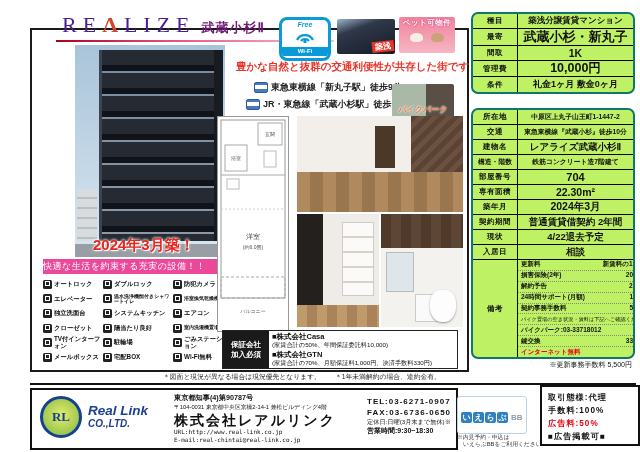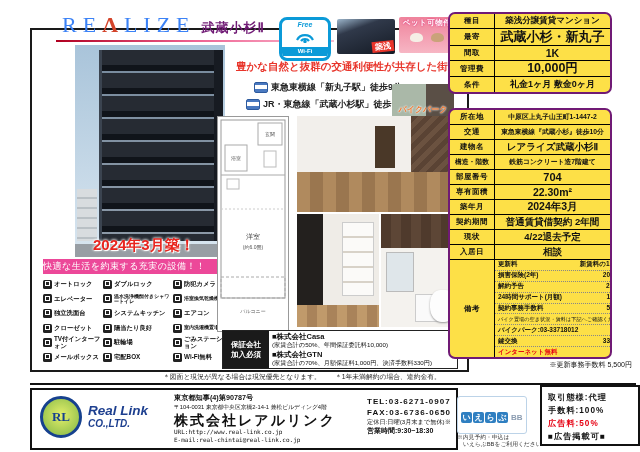--- a/index.html
+++ b/index.html
@@ -1,21 +1,21 @@
 <!DOCTYPE html>
 <html><head>
 <meta charset="utf-8">
 <style>
   html,body{margin:0;padding:0}
   body{width:640px;height:452px;background:#fff;font-family:"Liberation Sans",sans-serif;color:#111;position:relative;overflow:hidden}
   .abs{position:absolute}
   .mainbox{border:2px solid #1a1a1a;background:#fff}
   
   .brand{display:flex;align-items:baseline;white-space:nowrap}
-  .btxt{font-family:"Liberation Serif",serif;font-size:22px;letter-spacing:6px;color:#3b82f6}
+  .btxt{font-family:"Liberation Serif",serif;font-size:22px;letter-spacing:6px;color:#4c1d95}
   .btxt.red{color:#d4442a;font-weight:bold}
   .bsub{font-size:13px;font-weight:bold;color:#701a75;margin-left:6px;letter-spacing:1px}
   .underline{height:2px;background:linear-gradient(90deg,#b00020,#f06292,#f8bbd0)}
   
   .wifi{border:3px solid #0b9ad8;border-radius:8px;background:#fff;text-align:center;overflow:hidden}
   .wifi .ft{font-size:7px;font-weight:bold;font-style:italic;color:#0b9ad8;line-height:8px;padding-top:1px}
   .wifi .wb{background:#0b9ad8;color:#fff;font-size:6px;font-weight:bold;line-height:9px}
   .thumbB{background:linear-gradient(160deg,#9db6cc 0%,#30394a 30%,#141a24 100%);border-radius:2px}
   .tagNew{position:absolute;right:1px;bottom:2px;background:#e8342a;color:#fff;font-size:8px;font-weight:bold;padding:0 3px;transform:rotate(-6deg)}
   .pet{background:linear-gradient(180deg,#ef839c,#f7b6c4);border-radius:2px;text-align:center}
@@ -59,21 +59,21 @@
   .bath .vanity{position:absolute;left:34px;bottom:5px;width:30px;height:26px;background:#fafafa;border:1px solid #ccc}
   
   .gbox{border:1.5px solid #222;background:#fff;display:flex}
   .glabel{width:46px;background:#1a1a1a;color:#fff;display:flex;flex-direction:column;align-items:center;justify-content:center;font-size:7.5px;font-weight:bold;line-height:1.3}
   .glines{flex:1;padding:1px 3px;display:flex;flex-direction:column;justify-content:center}
   .gl{font-size:7.5px;font-weight:bold;line-height:9px;white-space:nowrap}
   .gl.p{font-size:6.2px;font-weight:normal;line-height:8.5px}
   .disc{font-size:6.8px;color:#222;display:flex;gap:14px;white-space:nowrap}
   .hline{background:#111}
   
-  .spec{position:absolute;left:448px;width:164px;border:2px solid #701a75;border-radius:7px;overflow:hidden;background:#fde047;box-sizing:border-box}
+  .spec{position:absolute;left:471px;width:164px;border:2px solid #0f766e;border-radius:7px;overflow:hidden;background:#bef264;box-sizing:border-box}
   .srow{display:flex;border-bottom:1px solid #000;height:15px;align-items:stretch;box-sizing:border-box}
   .srow:last-child{border-bottom:none}
   .slabel{width:44px;flex:0 0 44px;display:flex;align-items:center;justify-content:center;font-size:7.5px;font-weight:bold;border-right:1.5px solid #000;letter-spacing:.5px;text-align:center}
   .sval{flex:1;display:flex;align-items:center;justify-content:center;white-space:nowrap;font-size:8px}
   .v85{font-size:8.5px;font-weight:bold}.v13{font-size:13px;font-weight:bold}.v10{font-size:10.5px;font-weight:bold}
   .v14{font-size:14px;font-weight:bold}.v12{font-size:12.5px;font-weight:bold}.v9b{font-size:9px;font-weight:bold}
   .v68{font-size:6.8px;font-weight:bold}.v95{font-size:9.5px;font-weight:bold}.v11{font-size:11px;font-weight:bold}
   .l7{font-size:6.8px;letter-spacing:0}
   .rrow{display:flex;height:97px}
   .ritems{flex:1;display:flex;flex-direction:column}

